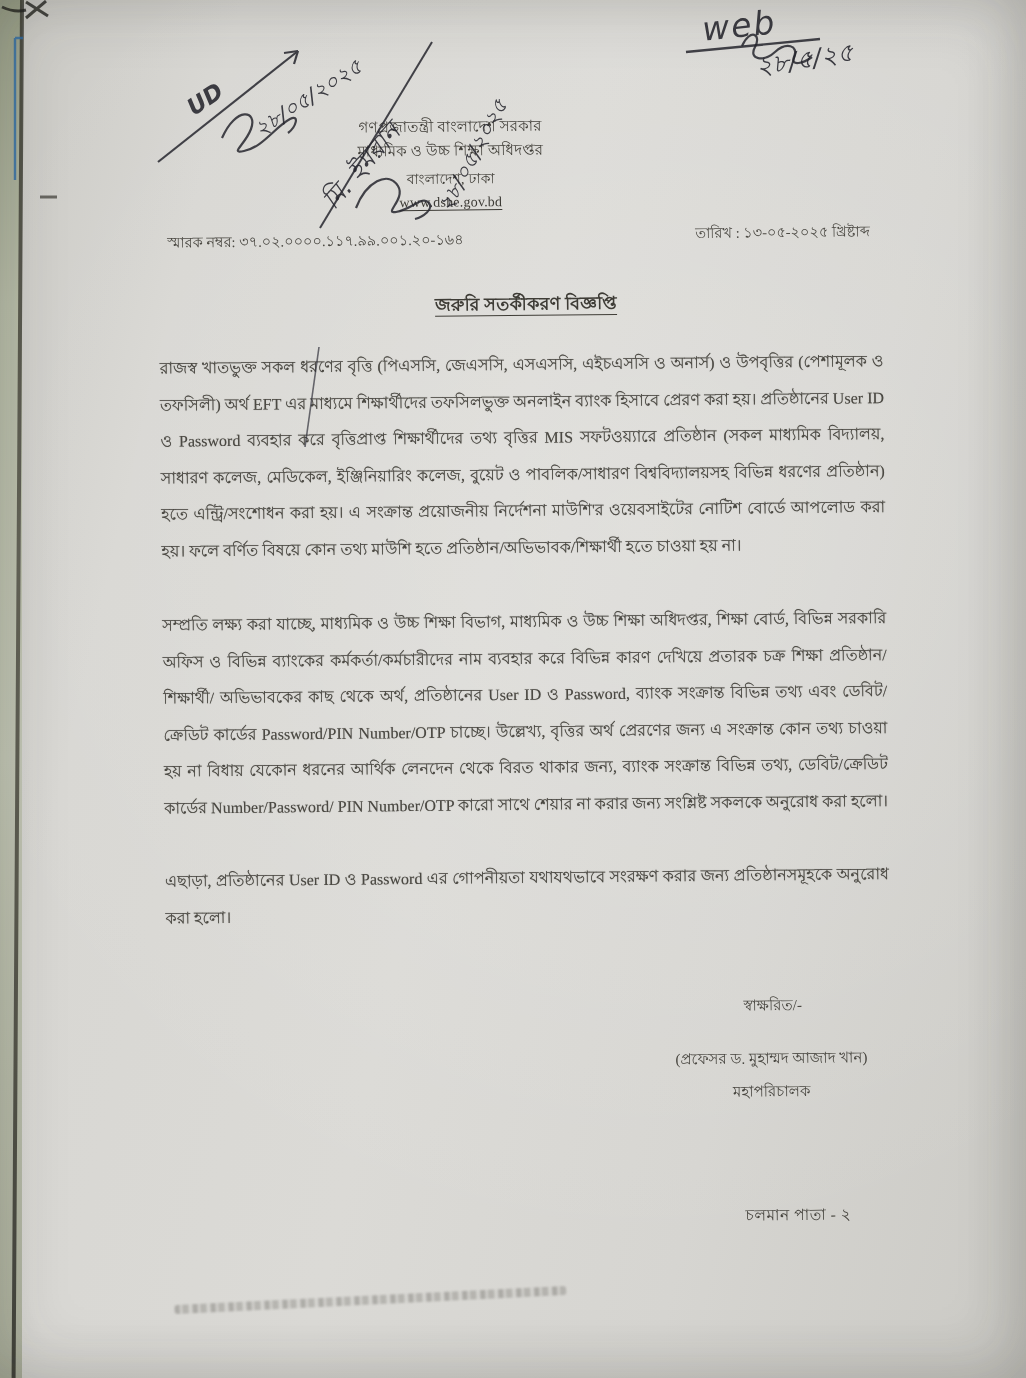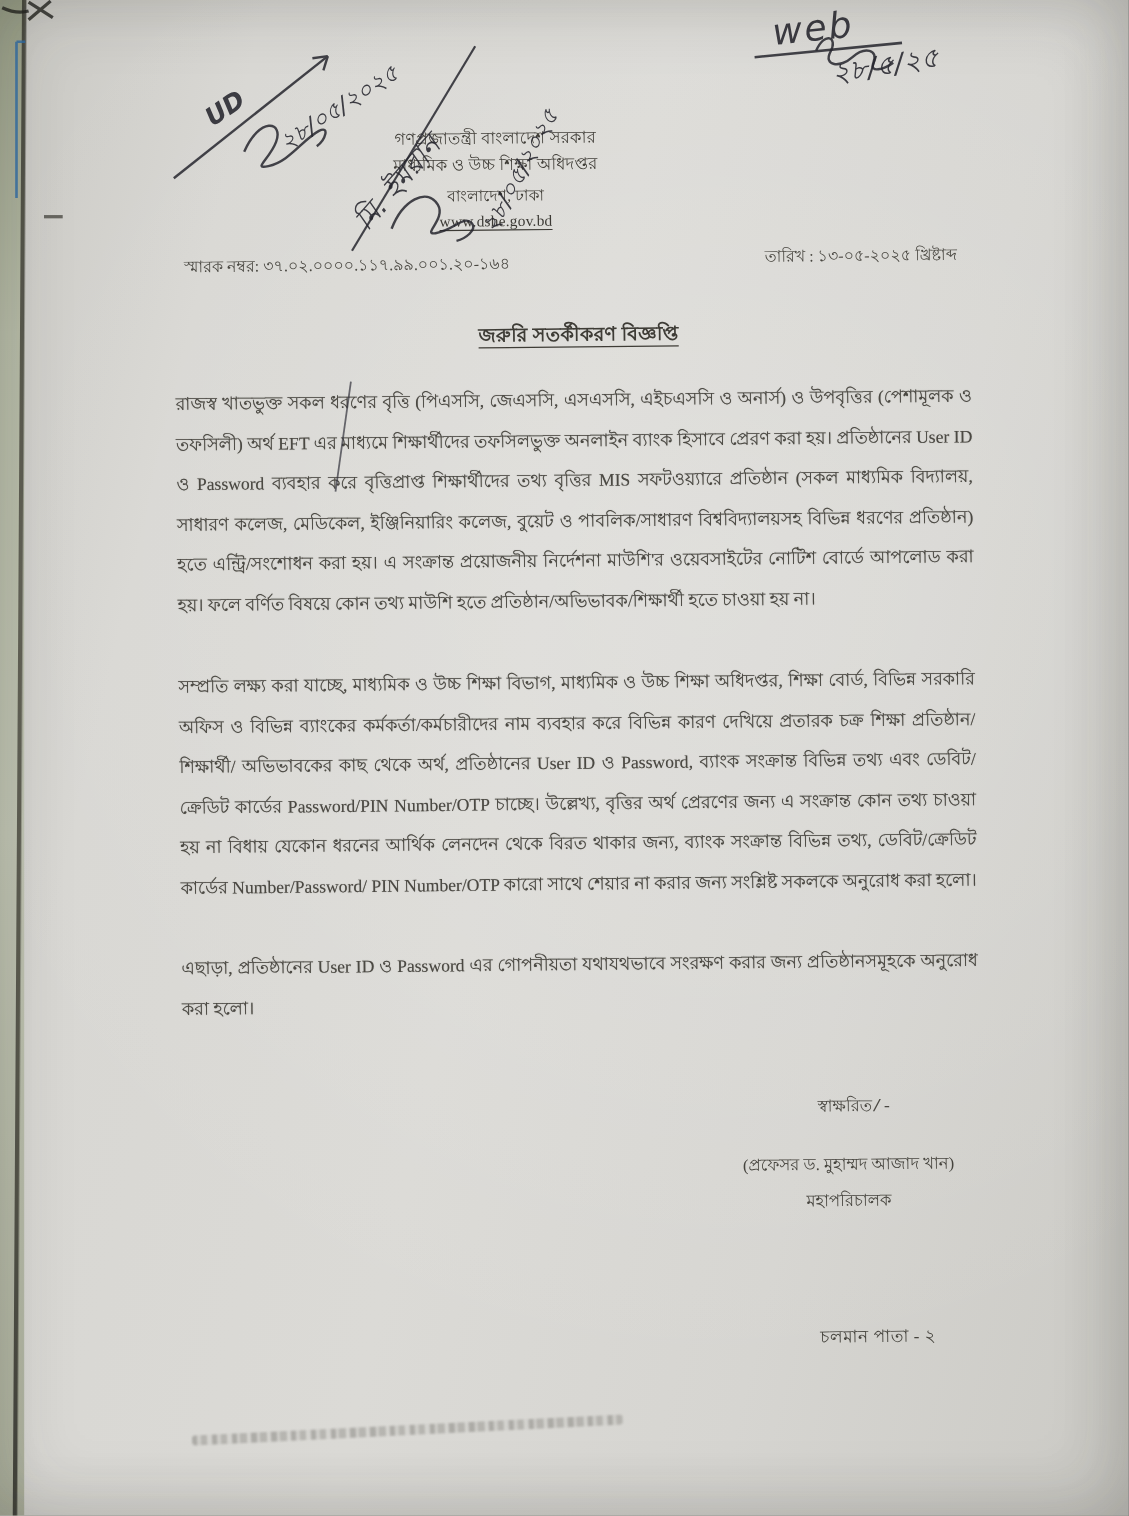--- a/index.html
+++ b/index.html
@@ -50,21 +50,21 @@
   }
   .para{
     position:absolute;left:163px;width:724px;
     font-size:16px;line-height:36.5px;text-align:justify;
     color:#4b4943;
     text-shadow:0 0 .7px rgba(75,73,67,.55);
   }
   .p1{top:347px;}
   .p2{top:604px;}
   .p3{top:860px;}
-  .sig-signed{position:absolute;top:996px;left:740px;font-size:15px;color:#4a4842;font-family:Liberation Mono, monospace;}
+  .sig-signed{position:absolute;top:996px;left:740px;font-size:15px;color:#4a4842;}
   .sig-name{position:absolute;top:1049px;left:650px;width:235px;text-align:center;font-size:15px;color:#46443e;}
   .sig-desig{position:absolute;top:1082px;left:650px;width:235px;text-align:center;font-size:15px;color:#46443e;}
   .contin{position:absolute;top:1206px;left:740px;font-size:15.5px;color:#45433d;letter-spacing:.5px;}
   
   .footer-smudge{
     position:absolute;top:1294px;left:168px;width:392px;height:9px;
     transform:rotate(-2.2deg);
     background:repeating-linear-gradient(90deg,
       rgba(70,68,62,.38) 0 5px, rgba(70,68,62,.10) 5px 8px,
       rgba(70,68,62,.30) 8px 14px, rgba(70,68,62,.05) 14px 18px);

